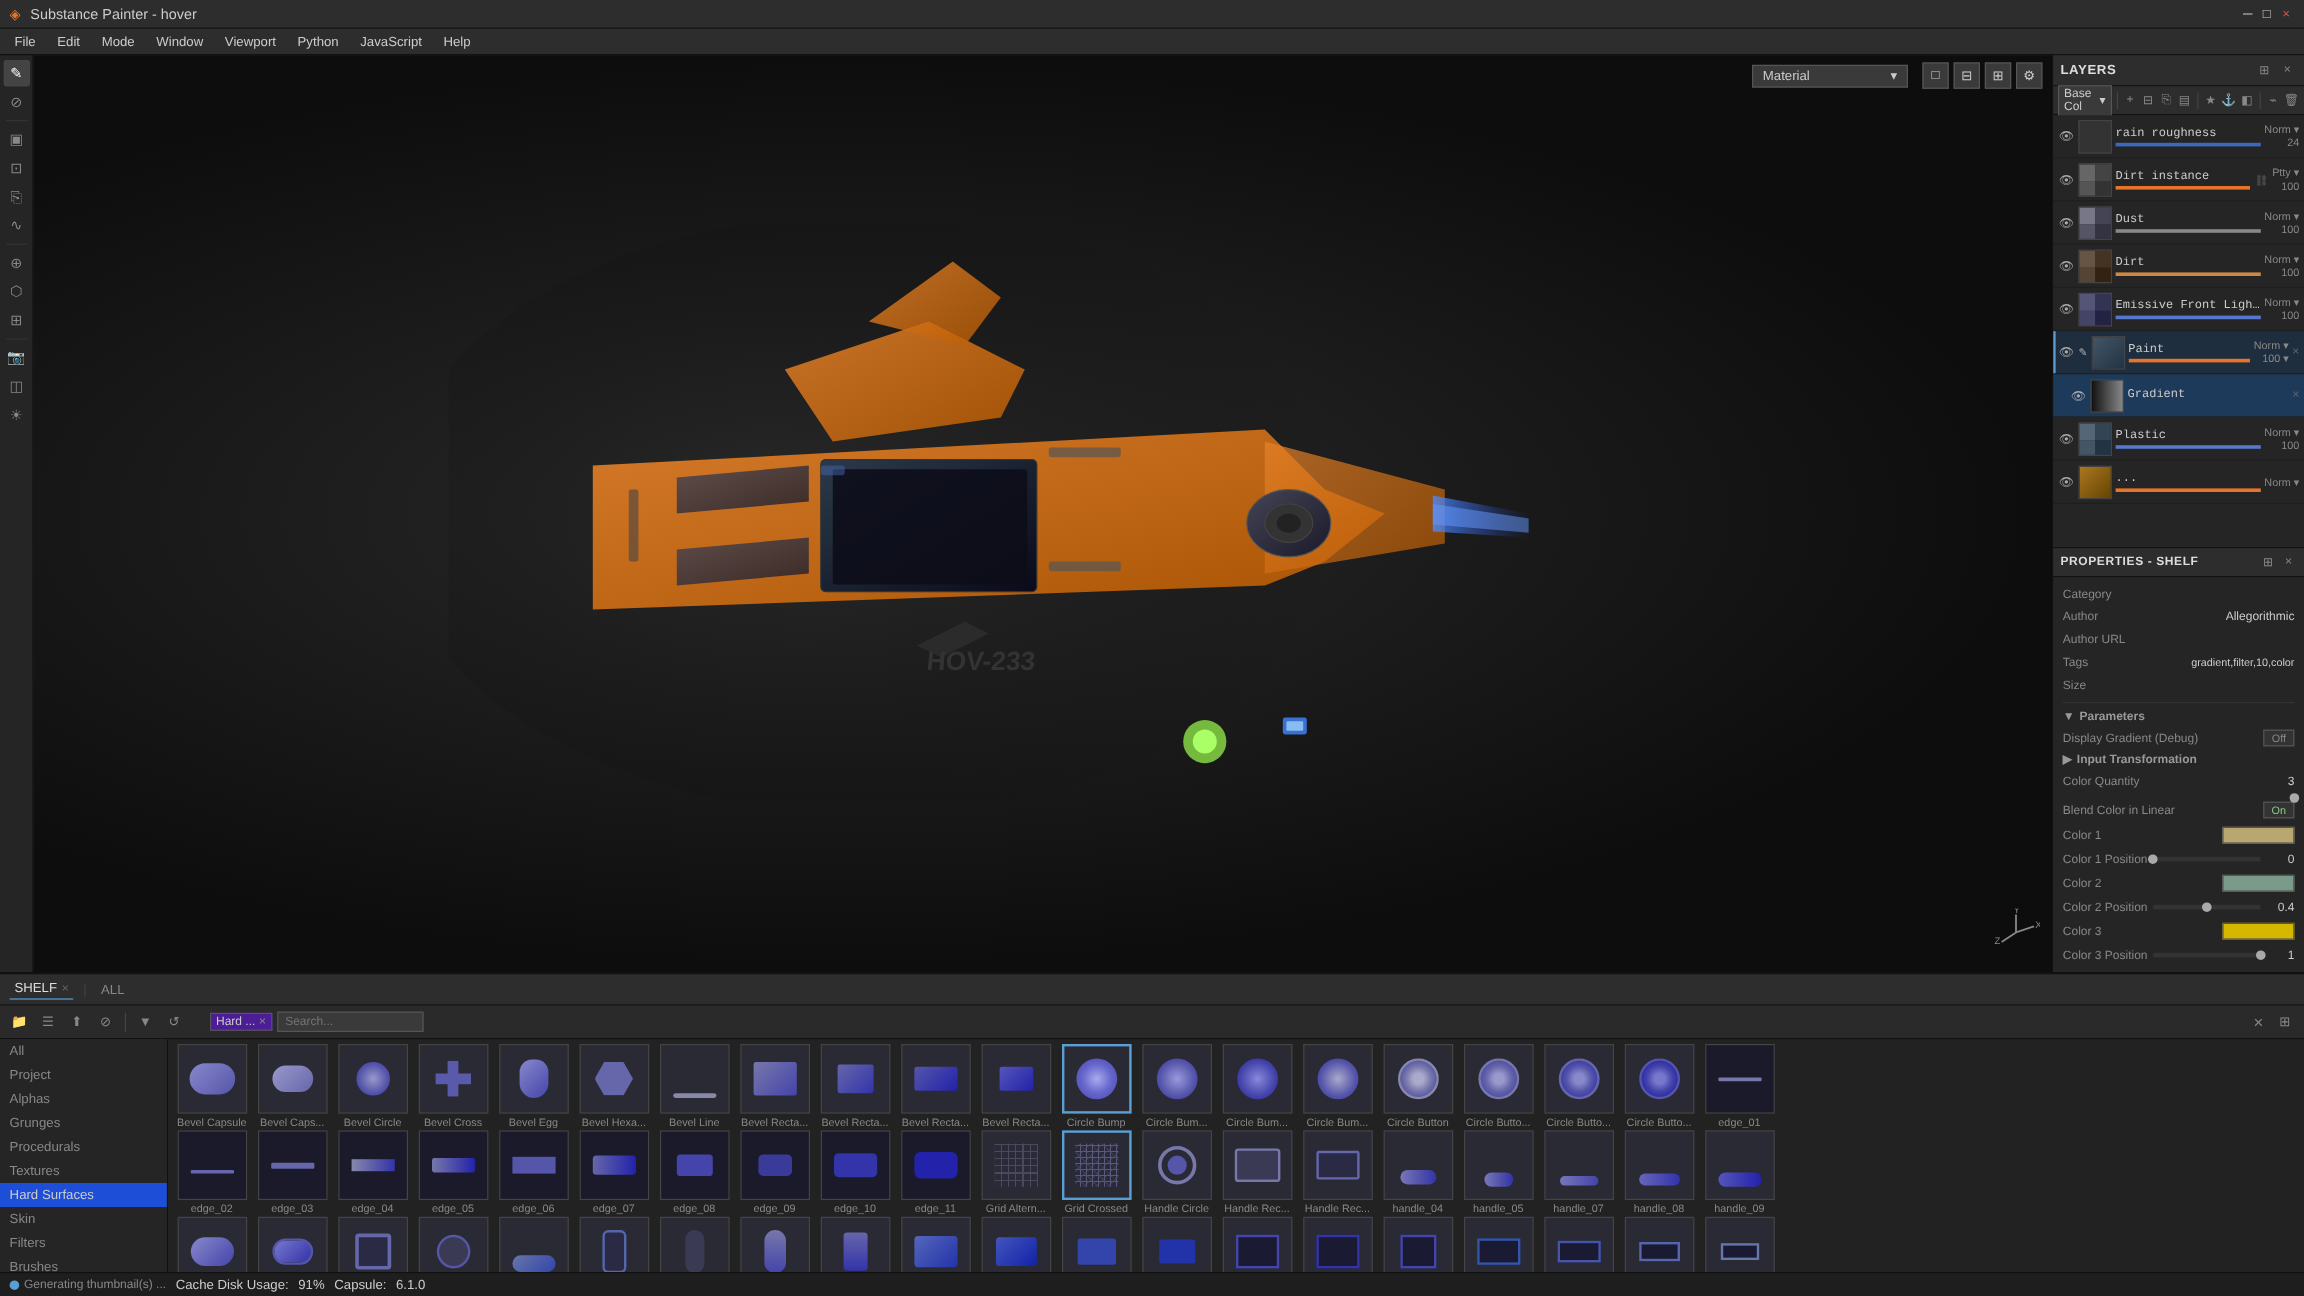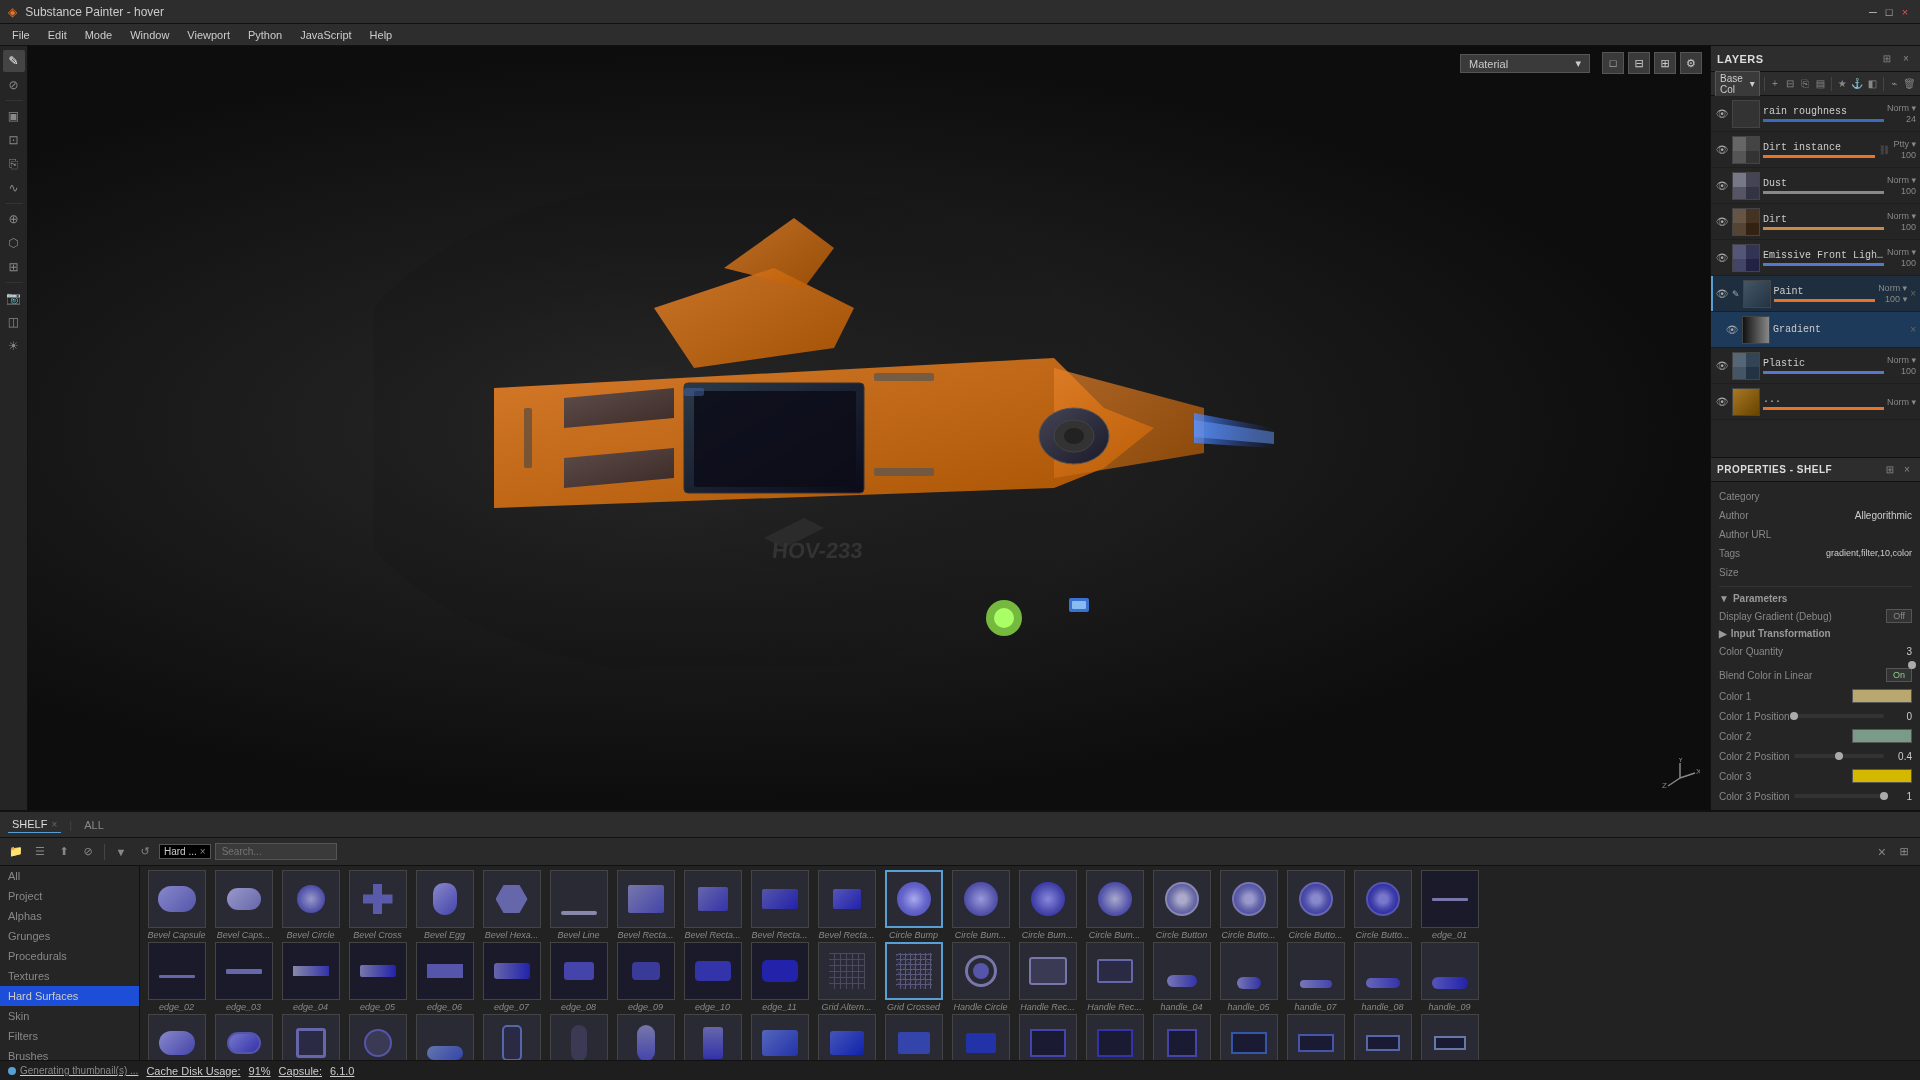--- a/index.html
+++ b/index.html
@@ -528,28 +528,29 @@
     #shelf-filter-input {
       background: #3a3a3a;
       border: 1px solid #555;
       color: #ccc;
       font-size: 10px;
       padding: 2px 6px;
       width: 122px;
       outline: none;
     }
     #active-filter-tag {
-      background: #000000;
+      background: #4c1d95;
       border: 1px solid #555;
       padding: 1px 4px;
       color: #ccc;
       font-size: 10px;
       display: flex;
       align-items: center;
       gap: 3px;
+      margin-left: 16px;
     }
     #filter-tag-close { cursor: pointer; color: #888; }
     #shelf-close-btn {
       margin-left: auto;
       cursor: pointer;
       color: #888;
       font-size: 14px;
     }
     #shelf-grid-btn {
       width: 20px; height: 20px;
@@ -650,21 +651,20 @@
     }
     #status-message {
       color: #888;
       font-size: 10px;
       flex: 1;
     }
     #status-right {
       display: flex;
       gap: 8px;
       align-items: center;
-      text-decoration: underline;
     }
     #generating-status {
       display: flex;
       align-items: center;
       gap: 4px;
       color: #888;
       font-size: 10px;
     }
     .gen-dot {
       width: 8px; height: 8px;
@@ -1167,21 +1167,21 @@
       <div class="shelf-cat-item">Procedurals</div>
       <div class="shelf-cat-item">Textures</div>
       <div class="shelf-cat-item active">Hard Surfaces</div>
       <div class="shelf-cat-item">Skin</div>
       <div class="shelf-cat-item">Filters</div>
       <div class="shelf-cat-item">Brushes</div>
 
     </div>
 
     <div id="shelf-grid">
-      <div style="display:flex;flex-direction:column;gap:2px;font-style:italic;">
+      <div style="display:flex;flex-direction:column;gap:2px;">
 
         <div class="shelf-items-row">
 
           <div class="shelf-item">
             <div class="shelf-item-thumb">
               <div class="thumb-bevel-capsule" style="background:linear-gradient(135deg,#8888cc,#5555aa);width:38px;height:26px;border-radius:13px;"></div>
             </div>
             <span class="shelf-item-label">Bevel Capsule</span>
           </div>
 

